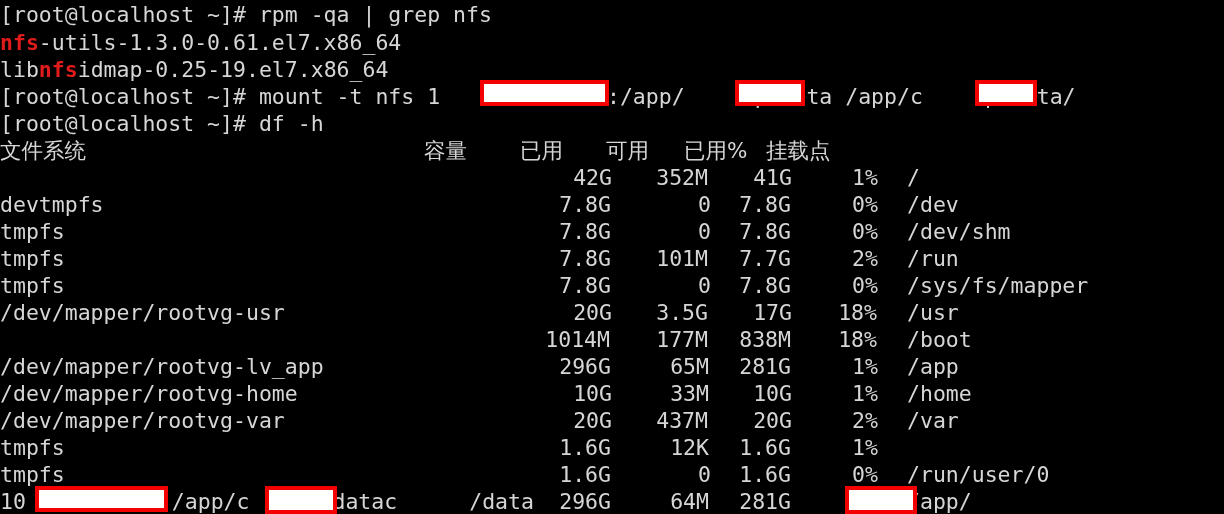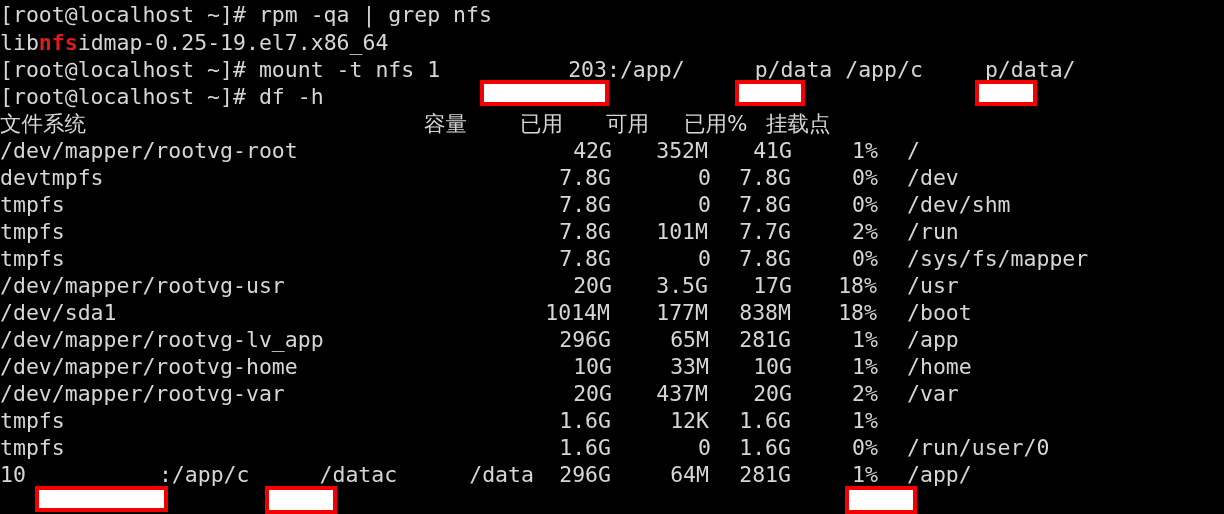--- a/index.html
+++ b/index.html
@@ -56,37 +56,38 @@
     z-index: 5;
   }
 </style>
 </head>
 <body>
 
 <div id="terminal">
 
   <div class="line first"><span>[root@localhost ~]# </span><span>rpm -qa | grep nfs</span></div>
 
+  <div class="line"><span class="match">nfs</span><span>-utils-1.3.0-0.61.el7.x86_64</span></div>
 
   <div class="line"><span>lib</span><span class="match">nfs</span><span>idmap-0.25-19.el7.x86_64</span></div>
 
   <div class="line"><span>[root@localhost ~]# </span><span>mount -t nfs </span><span>1</span><span style="display:inline-block;width:128px"></span><span>203:/app/</span><span style="display:inline-block;width:70px"></span><span>p/data /app/</span><span>c</span><span style="display:inline-block;width:62px"></span><span>p/data/</span></div>
 
   <div class="line"><span>[root@localhost ~]# </span><span>df -h</span></div>
 
   <div class="line"><span class="cjk" id="hdr-fs" style="position: absolute; left: 0px;">文件系统</span><span class="cjk" id="hdr-size" style="position: absolute; left: 424px;">容量</span><span class="cjk" id="hdr-used" style="position: absolute; left: 520px;">已用</span><span class="cjk" id="hdr-avail" style="position: absolute; left: 606px;">可用</span><span class="cjk" id="hdr-pct" style="position: absolute; left: 684px;">已用%</span><span class="cjk" id="hdr-mnt" style="position: absolute; left: 766px;">挂载点</span></div>
 
   <div id="df-rows">
-      <div class="line"><span style="position: absolute; left: 0px;">/dev/mapper/rootvg-root</span><span style="position: absolute; left: 573.15px;">42G</span><span style="position: absolute; left: 656.2px;">352M</span><span style="position: absolute; left: 753.15px;">41G</span><span style="position: absolute; left: 852.1px;">1%</span><span style="position: absolute; left: 907px;">/</span></div>
+      <div class="line"><span style="position: absolute; left: 573.15px;">42G</span><span style="position: absolute; left: 656.2px;">352M</span><span style="position: absolute; left: 753.15px;">41G</span><span style="position: absolute; left: 852.1px;">1%</span><span style="position: absolute; left: 907px;">/</span></div>
       <div class="line"><span style="position: absolute; left: 0px;">devtmpfs</span><span style="position: absolute; left: 559.2px;">7.8G</span><span style="position: absolute; left: 698.05px;">0</span><span style="position: absolute; left: 739.2px;">7.8G</span><span style="position: absolute; left: 852.1px;">0%</span><span style="position: absolute; left: 907px;">/dev</span></div>
       <div class="line"><span style="position: absolute; left: 0px;">tmpfs</span><span style="position: absolute; left: 559.2px;">7.8G</span><span style="position: absolute; left: 698.05px;">0</span><span style="position: absolute; left: 739.2px;">7.8G</span><span style="position: absolute; left: 852.1px;">0%</span><span style="position: absolute; left: 907px;">/dev/shm</span></div>
       <div class="line"><span style="position: absolute; left: 0px;">tmpfs</span><span style="position: absolute; left: 559.2px;">7.8G</span><span style="position: absolute; left: 656.2px;">101M</span><span style="position: absolute; left: 739.2px;">7.7G</span><span style="position: absolute; left: 852.1px;">2%</span><span style="position: absolute; left: 907px;">/run</span></div>
       <div class="line"><span style="position: absolute; left: 0px;">tmpfs</span><span style="position: absolute; left: 559.2px;">7.8G</span><span style="position: absolute; left: 698.05px;">0</span><span style="position: absolute; left: 739.2px;">7.8G</span><span style="position: absolute; left: 852.1px;">0%</span><span style="position: absolute; left: 907px;">/sys/fs/mapper</span></div>
       <div class="line"><span style="position: absolute; left: 0px;">/dev/mapper/rootvg-usr</span><span style="position: absolute; left: 573.15px;">20G</span><span style="position: absolute; left: 656.2px;">3.5G</span><span style="position: absolute; left: 753.15px;">17G</span><span style="position: absolute; left: 838.15px;">18%</span><span style="position: absolute; left: 907px;">/usr</span></div>
-      <div class="line"><span style="position: absolute; left: 0px;">/dev/sda1</span><span style="position: absolute; left: 545.25px;">1014M</span><span style="position: absolute; left: 656.2px;">177M</span><span style="position: absolute; left: 739.2px;">838M</span><span style="position: absolute; left: 838.15px;">18%</span><span style="position: absolute; left: 907px;">/boot</span></div>
+      <div class="line"><span style="position: absolute; left: 545.25px;">1014M</span><span style="position: absolute; left: 656.2px;">177M</span><span style="position: absolute; left: 739.2px;">838M</span><span style="position: absolute; left: 838.15px;">18%</span><span style="position: absolute; left: 907px;">/boot</span></div>
       <div class="line"><span style="position: absolute; left: 0px;">/dev/mapper/rootvg-lv_app</span><span style="position: absolute; left: 559.2px;">296G</span><span style="position: absolute; left: 670.15px;">65M</span><span style="position: absolute; left: 739.2px;">281G</span><span style="position: absolute; left: 852.1px;">1%</span><span style="position: absolute; left: 907px;">/app</span></div>
       <div class="line"><span style="position: absolute; left: 0px;">/dev/mapper/rootvg-home</span><span style="position: absolute; left: 573.15px;">10G</span><span style="position: absolute; left: 670.15px;">33M</span><span style="position: absolute; left: 753.15px;">10G</span><span style="position: absolute; left: 852.1px;">1%</span><span style="position: absolute; left: 907px;">/home</span></div>
       <div class="line"><span style="position: absolute; left: 0px;">/dev/mapper/rootvg-var</span><span style="position: absolute; left: 573.15px;">20G</span><span style="position: absolute; left: 656.2px;">437M</span><span style="position: absolute; left: 753.15px;">20G</span><span style="position: absolute; left: 852.1px;">2%</span><span style="position: absolute; left: 907px;">/var</span></div>
       <div class="line"><span style="position: absolute; left: 0px;">tmpfs</span><span style="position: absolute; left: 559.2px;">1.6G</span><span style="position: absolute; left: 670.15px;">12K</span><span style="position: absolute; left: 739.2px;">1.6G</span><span style="position: absolute; left: 852.1px;">1%</span></div>
       <div class="line"><span style="position: absolute; left: 0px;">tmpfs</span><span style="position: absolute; left: 559.2px;">1.6G</span><span style="position: absolute; left: 698.05px;">0</span><span style="position: absolute; left: 739.2px;">1.6G</span><span style="position: absolute; left: 852.1px;">0%</span><span style="position: absolute; left: 907px;">/run/user/0</span></div>
     </div>
 
   <div class="line"><span>10</span><span style="display:inline-block;width:133px"></span><span>:/app/</span><span>c</span><span style="display:inline-block;width:70px"></span><span>/data</span><span id="nfs-size" style="position: absolute; left: 559.2px;">296G</span><span id="nfs-used" style="position: absolute; left: 670.15px;">64M</span><span id="nfs-avail" style="position: absolute; left: 739.2px;">281G</span><span id="nfs-pct" style="position: absolute; left: 852.1px;">1%</span><span id="nfs-mnt-pre" style="position: absolute; left: 907px;">/app/</span><span>c</span><span style="display:inline-block;width:72px"></span><span>/data</span></div>
 
   <div id="redaction-layer">

